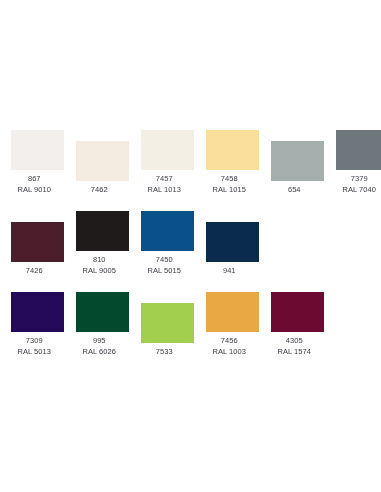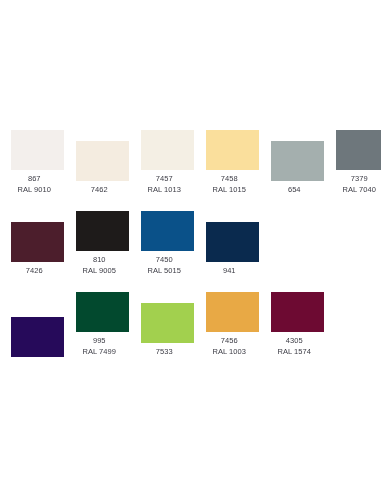--- a/index.html
+++ b/index.html
@@ -144,26 +144,30 @@
         <div class="swatch-cell">
           <span class="swatch-chip" style="background-color: rgb(10, 42, 78);"></span>
           <div class="swatch-labels" style="color: rgb(59, 59, 68);">
             <span class="swatch-code">941</span>
           </div>
         </div>
       </div>
       <div class="swatch-row">
         <div class="swatch-cell">
           <span class="swatch-chip" style="background-color: rgb(38, 10, 90);"></span>
+          <div class="swatch-labels" style="color: rgb(59, 59, 68);">
+            <span class="swatch-code">7309</span>
+            <span class="swatch-ral">RAL 5013</span>
+          </div>
         </div>
         <div class="swatch-cell">
           <span class="swatch-chip" style="background-color: rgb(2, 73, 46);"></span>
           <div class="swatch-labels" style="color: rgb(59, 59, 68);">
             <span class="swatch-code">995</span>
-            <span class="swatch-ral">RAL 7499</span>
+            <span class="swatch-ral">RAL 6026</span>
           </div>
         </div>
         <div class="swatch-cell">
           <span class="swatch-chip" style="background-color: rgb(162, 208, 78);"></span>
           <div class="swatch-labels" style="color: rgb(59, 59, 68);">
             <span class="swatch-code">7533</span>
           </div>
         </div>
         <div class="swatch-cell">
           <span class="swatch-chip" style="background-color: rgb(232, 169, 69);"></span>

